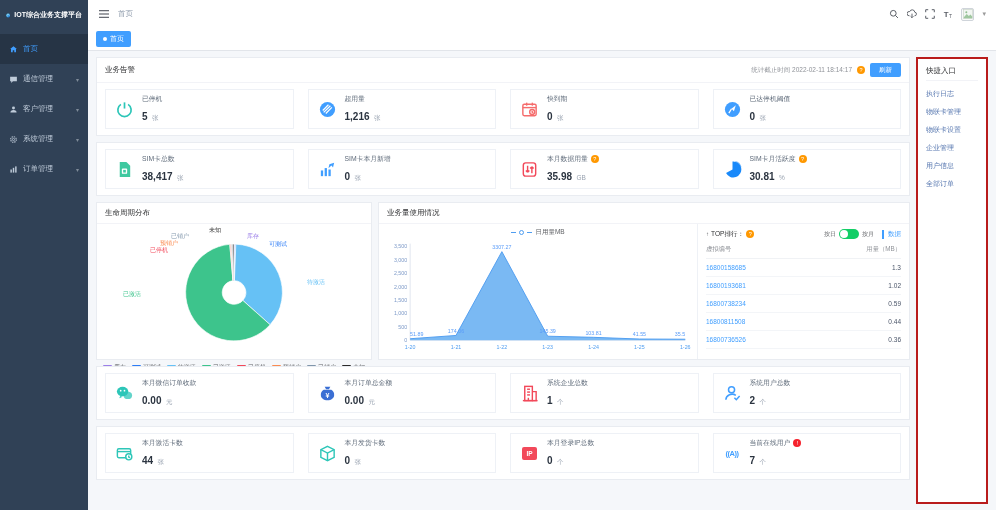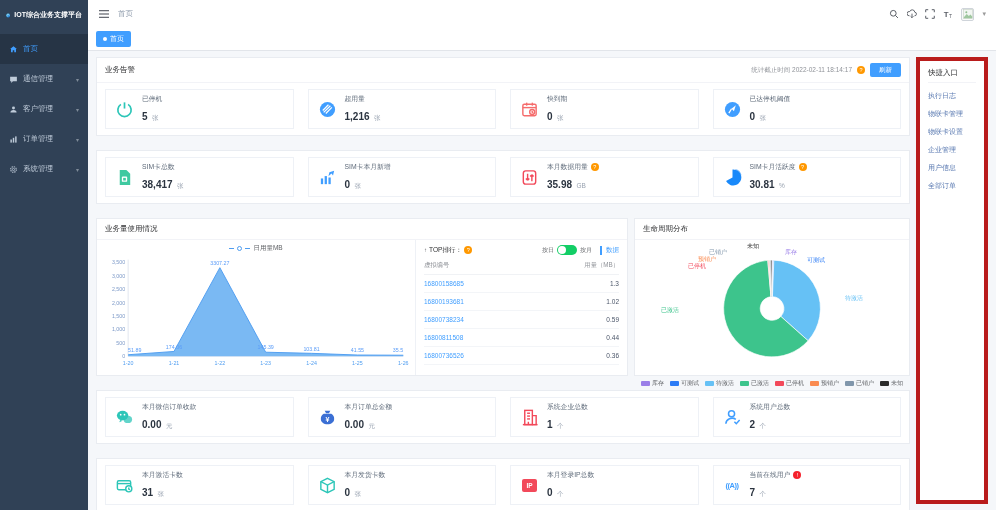--- a/index.html
+++ b/index.html
@@ -21,21 +21,21 @@
   .crumb{font-size:7.5px;color:#8a97a8}
   .nav-icons{margin-left:auto;display:flex;align-items:center;gap:8px;color:#5a5e66}
   .nav-icons svg{width:10px;height:10px}
   .avatar{width:13px;height:13px;border:1px solid #cfd4da;border-radius:2px;display:flex;align-items:center;justify-content:center;background:#fafafa}
   .caret-down{font-size:7px;color:#999}
   .tabbar{height:23px;background:#fff;border-bottom:1px solid #e2e5ea;display:flex;align-items:center;padding:0 8px;box-shadow:0 1px 2px rgba(0,0,0,.03)}
   .tab{display:inline-flex;align-items:center;gap:3px;background:#409eff;color:#fff;font-size:7px;padding:3px 7px;border-radius:2px;cursor:pointer}
   .tab .dot{width:4px;height:4px;border-radius:50%;background:#fff}
   
   .content{flex:1;background:#f5f7fa;padding:6px 8px;display:flex;gap:6px;overflow:hidden}
-  .main-col{flex:1;display:flex;flex-direction:column;gap:14px;min-width:0}
+  .main-col{flex:1;display:flex;flex-direction:column;gap:6px;min-width:0}
   .strip{background:#fff;border:1px solid #e9ecf1}
   .panel-head{display:flex;align-items:center;padding:5px 8px;border-bottom:1px solid #f2f3f7}
   .panel-head .t{font-size:7.5px;color:#303133}
   .head-right{margin-left:auto;display:flex;align-items:center;gap:5px}
   .stat-time{font-size:6.5px;color:#909399}
   .badge-q{width:8px;height:8px;border-radius:50%;background:#ff9800;color:#fff;font-size:5.5px;line-height:8px;text-align:center;display:inline-block;flex:none}
   .badge-r{background:#f5222d}
   .btn-refresh{background:#409eff;color:#fff;font-size:6.5px;padding:2.5px 9px;border-radius:2px;border:none;cursor:pointer}
   .cards-row{display:flex;gap:14px;padding:6px 8px;background:#fff}
   .card{flex:1;display:flex;align-items:center;gap:7px;border:1px solid #eef1f6;padding:4px 8px;background:#fff;min-width:0}
@@ -71,21 +71,21 @@
   .top-controls{margin-left:auto;display:flex;align-items:center;gap:3px}
   .toggle-lbl{font-size:6px;color:#606266}
   .switch{width:20px;height:10px;border-radius:5px;background:#13ce66;position:relative;cursor:pointer;flex:none}
   .knob{position:absolute;left:1px;top:1px;width:8px;height:8px;border-radius:50%;background:#fff}
   .more{margin-left:5px;font-size:6.5px;color:#409eff;border-left:2px solid #409eff;padding-left:4px;cursor:pointer}
   .thead{display:flex;justify-content:space-between;font-size:6.3px;color:#909399;padding:6px 0 4px;border-bottom:1px solid #f0f2f5}
   .trow{display:flex;justify-content:space-between;font-size:6.5px;padding:5px 0;border-bottom:1px solid #f3f5f8}
   .tid{color:#409eff;cursor:pointer}
   .tval{color:#4a5568}
   
-  .quick{width:72px;flex:none;background:#fff;border:4px solid #b91c1c;padding:7px 8px}
+  .quick{width:72px;flex:none;background:#fff;border:2px solid #b91c1c;padding:7px 8px}
   .quick-title{font-size:7.5px;color:#303133;padding-bottom:4px;border-bottom:1px solid #f2f3f7}
   .qlink{display:block;font-size:7px;color:#5878b0;margin-top:8px;cursor:pointer;white-space:nowrap}
   
   .teal{color:#2dc6b8}.blue{color:#409eff}.red{color:#f56c6c}.green{color:#3fc9a0}
   .dblue{color:#3b6fd4}.pink{color:#f2495a}
   .ip-ico{width:15px;height:13px;background:#f2495a;border-radius:2px;color:#fff;font-size:6.5px;font-weight:700;display:flex;align-items:center;justify-content:center}
   .online-ico{font-size:7.5px;font-weight:700;color:#409eff;letter-spacing:-0.5px}
 </style>
 </head>
 <body>
@@ -122,34 +122,34 @@
       </div>
       <div class="menu-item">
         <svg viewBox="0 0 16 16" fill="currentColor">
             <circle cx="8" cy="5.2" r="2.6"></circle>
             <path d="M2.5 13.5 a5.5 4.5 0 0 1 11 0 Z"></path>
           </svg>
         <span>客户管理</span>
         <span class="caret">▾</span>
       </div>
       <div class="menu-item">
+        <svg viewBox="0 0 16 16" fill="none" stroke="currentColor">
+            <circle cx="8" cy="8" r="5" stroke-width="2" stroke-dasharray="2.3 1.6"></circle>
+            <circle cx="8" cy="8" r="2" stroke-width="1.4"></circle>
+          </svg>
+        <span>系统管理</span>
+        <span class="caret">▾</span>
+      </div>
+      <div class="menu-item">
         <svg viewBox="0 0 16 16" fill="currentColor">
             <rect x="2.5" y="8" width="2.6" height="5.5"></rect>
             <rect x="6.7" y="5" width="2.6" height="8.5"></rect>
             <rect x="10.9" y="2.5" width="2.6" height="11"></rect>
           </svg>
         <span>订单管理</span>
-        <span class="caret">▾</span>
-      </div>
-      <div class="menu-item">
-        <svg viewBox="0 0 16 16" fill="none" stroke="currentColor">
-            <circle cx="8" cy="8" r="5" stroke-width="2" stroke-dasharray="2.3 1.6"></circle>
-            <circle cx="8" cy="8" r="2" stroke-width="1.4"></circle>
-          </svg>
-        <span>系统管理</span>
         <span class="caret">▾</span>
       </div>
     </nav>
   </aside>
 
   <div class="right-zone">
 
     <header class="navbar">
       <svg viewBox="0 0 14 12" width="12" height="10" style="color:#5a5e66">
         <g stroke="currentColor" stroke-width="1.4">
@@ -324,20 +324,80 @@
                     <span>SIM卡月活跃度</span>
                     <span class="badge-q">?</span>
                   </div>
                 <div class="vals"><span class="val">30.81</span> <span class="unit">%</span></div>
                 </div>
             </div>
           </div>
         </section>
 
         <div class="charts-row">
+
+          <section class="strip lc-panel">
+            <div class="panel-head">
+              <span class="t">生命周期分布</span>
+            </div>
+            <div class="lc-body">
+              <svg id="donut-svg" viewBox="0 0 240 120" preserveAspectRatio="xMidYMid meet">
+                  <path d="M120.00 15.00 A45 45 0 0 1 120.85 15.01 L120.21 49.00 A11 11 0 0 0 120.00 49.00 Z" fill="#9b7fe8" stroke="#fff" stroke-width="0.6"></path>
+                  <path d="M120.85 15.01 A45 45 0 0 1 121.70 15.03 L120.41 49.01 A11 11 0 0 0 120.21 49.00 Z" fill="#2d7cf6" stroke="#fff" stroke-width="0.6"></path>
+                  <path d="M121.70 15.03 A45 45 0 0 1 153.57 89.97 L128.21 67.33 A11 11 0 0 0 120.41 49.01 Z" fill="#66c1f5" stroke="#fff" stroke-width="0.6"></path>
+                  <path d="M153.57 89.97 A45 45 0 1 1 116.05 15.17 L119.03 49.04 A11 11 0 1 0 128.21 67.33 Z" fill="#3dc48c" stroke="#fff" stroke-width="0.6"></path>
+                  <path d="M116.05 15.17 A45 45 0 0 1 116.89 15.11 L119.24 49.03 A11 11 0 0 0 119.03 49.04 Z" fill="#f2495a" stroke="#fff" stroke-width="0.6"></path>
+                  <path d="M116.89 15.11 A45 45 0 0 1 117.74 15.06 L119.45 49.01 A11 11 0 0 0 119.24 49.03 Z" fill="#fa8b51" stroke="#fff" stroke-width="0.6"></path>
+                  <path d="M117.74 15.06 A45 45 0 0 1 118.87 15.01 L119.72 49.00 A11 11 0 0 0 119.45 49.01 Z" fill="#8096ab" stroke="#fff" stroke-width="0.6"></path>
+                  <path d="M118.87 15.01 A45 45 0 0 1 120.00 15.00 L120.00 49.00 A11 11 0 0 0 119.72 49.00 Z" fill="#2b2b2b" stroke="#fff" stroke-width="0.6"></path>
+                </svg>
+              <span class="callout cl-yixiaohu" style="color: rgb(128, 150, 171);">已销户</span>
+              <span class="callout cl-yuxiaohu" style="color: rgb(250, 139, 81);">预销户</span>
+              <span class="callout cl-yitingji" style="color: rgb(242, 73, 90);">已停机</span>
+              <span class="callout cl-weizhi" style="color: rgb(43, 43, 43);">未知</span>
+              <span class="callout cl-kucun" style="color: rgb(155, 127, 232);">库存</span>
+              <span class="callout cl-keceshi" style="color: rgb(45, 124, 246);">可测试</span>
+              <span class="callout cl-daijihuo" style="color: rgb(102, 193, 245);">待激活</span>
+              <span class="callout cl-yijihuo" style="color: rgb(61, 196, 140);">已激活</span>
+            </div>
+            <div class="lc-legend">
+              <span class="lg-item">
+                  <span class="chip" style="background: rgb(155, 127, 232);"></span>
+                  <span>库存</span>
+                </span>
+              <span class="lg-item">
+                  <span class="chip" style="background: rgb(45, 124, 246);"></span>
+                  <span>可测试</span>
+                </span>
+              <span class="lg-item">
+                  <span class="chip" style="background: rgb(102, 193, 245);"></span>
+                  <span>待激活</span>
+                </span>
+              <span class="lg-item">
+                  <span class="chip" style="background: rgb(61, 196, 140);"></span>
+                  <span>已激活</span>
+                </span>
+              <span class="lg-item">
+                  <span class="chip" style="background: rgb(242, 73, 90);"></span>
+                  <span>已停机</span>
+                </span>
+              <span class="lg-item">
+                  <span class="chip" style="background: rgb(250, 139, 81);"></span>
+                  <span>预销户</span>
+                </span>
+              <span class="lg-item">
+                  <span class="chip" style="background: rgb(128, 150, 171);"></span>
+                  <span>已销户</span>
+                </span>
+              <span class="lg-item">
+                  <span class="chip" style="background: rgb(43, 43, 43);"></span>
+                  <span>未知</span>
+                </span>
+            </div>
+          </section>
 
           <section class="strip usage-panel">
             <div class="panel-head">
               <span class="t">业务量使用情况</span>
             </div>
             <div class="usage-body">
               <div class="area-wrap">
                 <div class="area-legend">
                   <span class="lg-line"></span>
                     <span class="lg-ring"></span>
@@ -409,80 +469,20 @@
                     <span class="tid">16800811508</span>
                     <span class="tval">0.44</span>
                   </div>
                 <div class="trow">
                     <span class="tid">16800736526</span>
                     <span class="tval">0.36</span>
                   </div>
               </div>
             </div>
           </section>
-
-          <section class="strip lc-panel">
-            <div class="panel-head">
-              <span class="t">生命周期分布</span>
-            </div>
-            <div class="lc-body">
-              <svg id="donut-svg" viewBox="0 0 240 120" preserveAspectRatio="xMidYMid meet">
-                  <path d="M120.00 15.00 A45 45 0 0 1 120.85 15.01 L120.21 49.00 A11 11 0 0 0 120.00 49.00 Z" fill="#9b7fe8" stroke="#fff" stroke-width="0.6"></path>
-                  <path d="M120.85 15.01 A45 45 0 0 1 121.70 15.03 L120.41 49.01 A11 11 0 0 0 120.21 49.00 Z" fill="#2d7cf6" stroke="#fff" stroke-width="0.6"></path>
-                  <path d="M121.70 15.03 A45 45 0 0 1 153.57 89.97 L128.21 67.33 A11 11 0 0 0 120.41 49.01 Z" fill="#66c1f5" stroke="#fff" stroke-width="0.6"></path>
-                  <path d="M153.57 89.97 A45 45 0 1 1 116.05 15.17 L119.03 49.04 A11 11 0 1 0 128.21 67.33 Z" fill="#3dc48c" stroke="#fff" stroke-width="0.6"></path>
-                  <path d="M116.05 15.17 A45 45 0 0 1 116.89 15.11 L119.24 49.03 A11 11 0 0 0 119.03 49.04 Z" fill="#f2495a" stroke="#fff" stroke-width="0.6"></path>
-                  <path d="M116.89 15.11 A45 45 0 0 1 117.74 15.06 L119.45 49.01 A11 11 0 0 0 119.24 49.03 Z" fill="#fa8b51" stroke="#fff" stroke-width="0.6"></path>
-                  <path d="M117.74 15.06 A45 45 0 0 1 118.87 15.01 L119.72 49.00 A11 11 0 0 0 119.45 49.01 Z" fill="#8096ab" stroke="#fff" stroke-width="0.6"></path>
-                  <path d="M118.87 15.01 A45 45 0 0 1 120.00 15.00 L120.00 49.00 A11 11 0 0 0 119.72 49.00 Z" fill="#2b2b2b" stroke="#fff" stroke-width="0.6"></path>
-                </svg>
-              <span class="callout cl-yixiaohu" style="color: rgb(128, 150, 171);">已销户</span>
-              <span class="callout cl-yuxiaohu" style="color: rgb(250, 139, 81);">预销户</span>
-              <span class="callout cl-yitingji" style="color: rgb(242, 73, 90);">已停机</span>
-              <span class="callout cl-weizhi" style="color: rgb(43, 43, 43);">未知</span>
-              <span class="callout cl-kucun" style="color: rgb(155, 127, 232);">库存</span>
-              <span class="callout cl-keceshi" style="color: rgb(45, 124, 246);">可测试</span>
-              <span class="callout cl-daijihuo" style="color: rgb(102, 193, 245);">待激活</span>
-              <span class="callout cl-yijihuo" style="color: rgb(61, 196, 140);">已激活</span>
-            </div>
-            <div class="lc-legend">
-              <span class="lg-item">
-                  <span class="chip" style="background: rgb(155, 127, 232);"></span>
-                  <span>库存</span>
-                </span>
-              <span class="lg-item">
-                  <span class="chip" style="background: rgb(45, 124, 246);"></span>
-                  <span>可测试</span>
-                </span>
-              <span class="lg-item">
-                  <span class="chip" style="background: rgb(102, 193, 245);"></span>
-                  <span>待激活</span>
-                </span>
-              <span class="lg-item">
-                  <span class="chip" style="background: rgb(61, 196, 140);"></span>
-                  <span>已激活</span>
-                </span>
-              <span class="lg-item">
-                  <span class="chip" style="background: rgb(242, 73, 90);"></span>
-                  <span>已停机</span>
-                </span>
-              <span class="lg-item">
-                  <span class="chip" style="background: rgb(250, 139, 81);"></span>
-                  <span>预销户</span>
-                </span>
-              <span class="lg-item">
-                  <span class="chip" style="background: rgb(128, 150, 171);"></span>
-                  <span>已销户</span>
-                </span>
-              <span class="lg-item">
-                  <span class="chip" style="background: rgb(43, 43, 43);"></span>
-                  <span>未知</span>
-                </span>
-            </div>
-          </section>
         </div>
 
         <section class="strip">
           <div class="cards-row">
             <div class="card">
               <span class="icon-box teal">
                 <svg viewBox="0 0 20 20" fill="currentColor">
                     <ellipse cx="8" cy="8" rx="6" ry="5"></ellipse>
                     <path d="M4.5 15 l1-2.5 2.5 1 Z"></path>
                     <ellipse cx="13.5" cy="12" rx="4.5" ry="3.8" opacity=".75"></ellipse>
@@ -547,21 +547,21 @@
               <span class="icon-box teal">
                 <svg viewBox="0 0 20 20" fill="none" stroke="currentColor" stroke-width="1.5">
                     <rect x="2.5" y="5" width="14" height="9.5" rx="1.5"></rect>
                     <line x1="2.5" y1="8" x2="16.5" y2="8"></line>
                     <circle cx="14.5" cy="13.5" r="3.2" fill="#fff"></circle>
                     <path d="M14.5 12 v1.7 l1.2.8"></path>
                   </svg>
               </span>
               <div class="meta">
                   <div class="lbl">本月激活卡数</div>
-                <div class="vals"><span class="val">31</span> <span class="unit">张</span></div>
+                <div class="vals"><span class="val">44</span> <span class="unit">张</span></div>
                 </div>
             </div>
             <div class="card">
               <span class="icon-box teal">
                 <svg viewBox="0 0 20 20" fill="none" stroke="currentColor" stroke-width="1.5">
                     <path d="M10 2.5 L17 6 v8 L10 17.5 L3 14 V6 Z"></path>
                     <path d="M3 6 L10 9.5 L17 6"></path>
                     <line x1="10" y1="9.5" x2="10" y2="17.5"></line>
                   </svg>
               </span>

